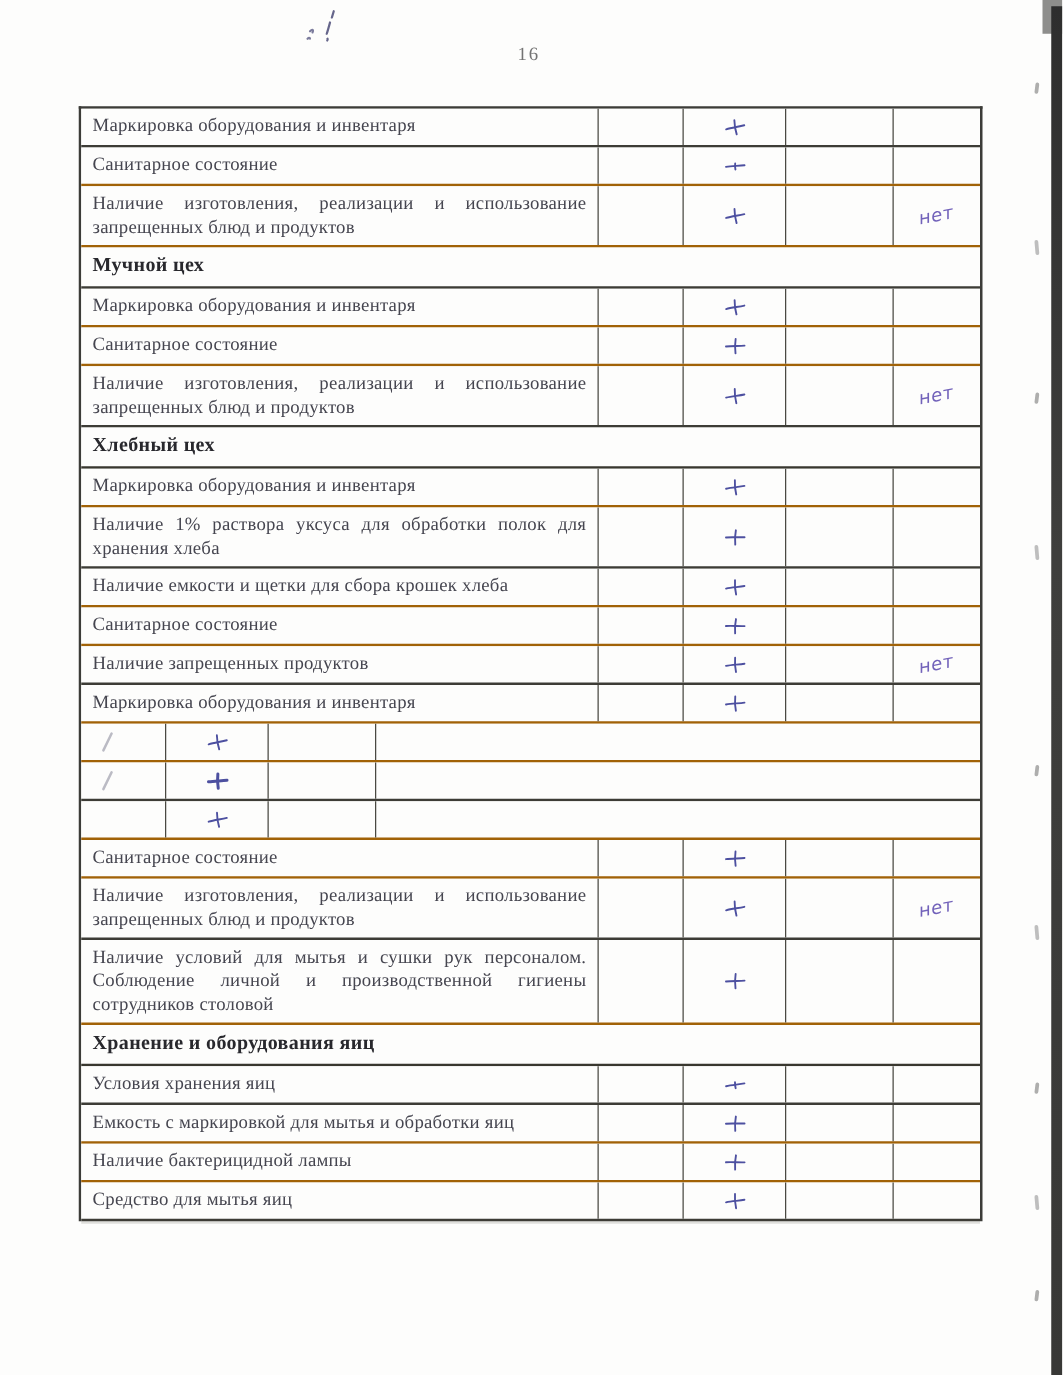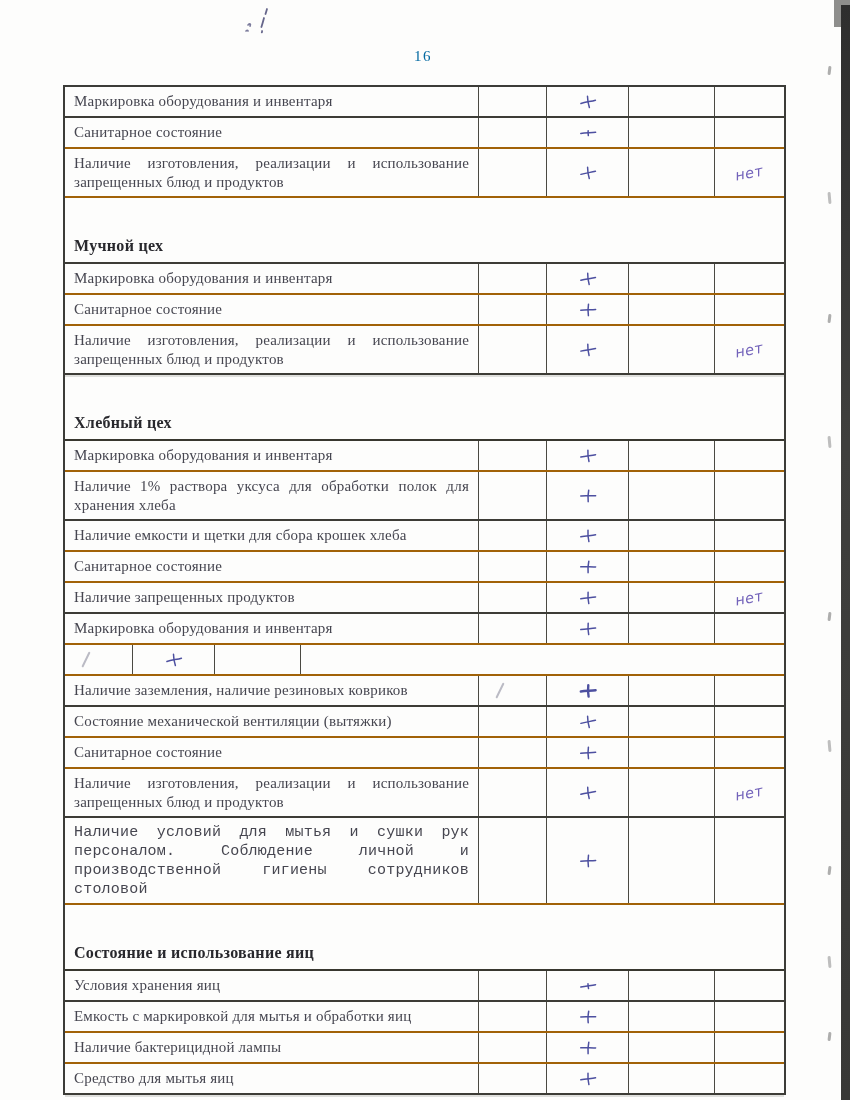--- a/index.html
+++ b/index.html
@@ -12,41 +12,41 @@
   .edge-strip { position:absolute; right:0; top:5px; width:9px; height:1095px;
     background:linear-gradient(180deg,#2e2e2e,#3f3f3d 40%,#383836); }
   .edge-cap { position:absolute; right:0; top:0; width:16px; height:27px;
     background:#7a7a78; opacity:.85; }
   .mm { position:absolute; left:828px; width:2.5px; height:9px;
     background:#8b8b8b; opacity:.7; border-radius:2px; transform:rotate(7deg); }
   .mm.alt { height:12px; opacity:.55; transform:rotate(-5deg); }
 
   .pen-marks { position:absolute; left:238px; top:4px; }
 
-  .pagenum { position:absolute; left:414px; top:48px; font-size:15px;
-    color:#0369a1; letter-spacing:1.5px; }
+  .pagenum { position:absolute; left:414px; top:36px; font-size:15px;
+    color:#737373; letter-spacing:1.5px; }
 
   
   .tbl { position:absolute; left:63px; top:85px; width:723px;
     border:2px solid #3c3c38; border-bottom:none; box-sizing:border-box; }
   .row { display:flex; align-items:stretch; border-bottom:2px solid #a16207;
     box-sizing:border-box; background:#fdfdfc; }
   .row:nth-child(3n+1) { border-bottom-color:#3d3c36; box-shadow:0 2px 0 rgba(90,90,78,.18); }
   .h-s { min-height:31px; }
   .h-m { min-height:46px; }
-  .h-l { min-height:64px;font-family:Liberation Mono, monospace; }
+  .h-l { min-height:64px; }
   .c { box-sizing:border-box; border-right:1.6px solid #4a4942; }
   .c:last-child { border-right:none; }
   .c1 { width:414px; padding:5px 9px 4px 9px; text-align:justify;
     font-size:15px; line-height:19px; color:#464650; letter-spacing:.2px; }
   .c2 { width:68px; position:relative; }
   .c3 { width:82px; display:flex; align-items:center; justify-content:center; }
   .c4 { width:86px; }
   .c5 { flex:1; display:flex; align-items:center; justify-content:center; }
-  .sec-row { min-height:33px; border-bottom:2.4px solid #38372f;margin-top:33px; }
+  .sec-row { min-height:33px; border-bottom:2.4px solid #38372f; }
   .sec-label { padding:6px 9px 4px 9px; font-weight:bold; font-size:16px;
     color:#28282d; letter-spacing:.3px; width:100%; }
   .mark { display:block; }
   .note { color:#7262ba; font-style:italic; font-size:14.5px; font-weight:500;
     font-family:"DejaVu Sans", sans-serif; transform:rotate(-11deg);
     letter-spacing:.5px; }
   .pencil { position:absolute; left:20px; top:6px; width:1.8px; height:17px;
     background:rgba(96,96,120,.42); transform:rotate(26deg); border-radius:1px; }
 </style>
 </head>
@@ -227,35 +227,33 @@
         <div class="c c3">
           <svg class="mark" width="20" height="18" viewBox="0 0 20 18" style="transform:rotate(-7deg)">
             <path d="M2.8 9.6 C7.5 8.7, 13 8.8, 17.6 8.1" stroke="#4d50a0" stroke-width="1.5" fill="none" stroke-linecap="round"></path>
             <path d="M10.2 3.2 C9.8 7, 10 11, 10.7 14.6" stroke="#4d50a0" stroke-width="1.5" fill="none" stroke-linecap="round"></path>
           </svg>
         </div>
         <div class="c c4"></div>
         <div class="c c5"></div>
       </div>
       <div class="row item h-s">
-        <div class="c c1">Наличие заземления, наличие резиновых ковриков</div>
         <div class="c c2">
           <div class="pencil"></div>
         </div>
         <div class="c c3">
           <svg class="mark" width="20" height="18" viewBox="0 0 20 18" style="transform:rotate(1deg)">
             <path d="M2.8 9.6 C7.5 8.7, 13 8.8, 17.6 8.1" stroke="#4d50a0" stroke-width="2.4" fill="none" stroke-linecap="round"></path>
             <path d="M10.2 3.2 C9.8 7, 10 11, 10.7 14.6" stroke="#4d50a0" stroke-width="2.4" fill="none" stroke-linecap="round"></path>
           </svg>
         </div>
         <div class="c c4"></div>
         <div class="c c5"></div>
       </div>
       <div class="row item h-s">
-        <div class="c c1">Состояние механической вентиляции (вытяжки)</div>
         <div class="c c2"></div>
         <div class="c c3">
           <svg class="mark" width="20" height="18" viewBox="0 0 20 18" style="transform:rotate(-6deg)">
             <path d="M2.8 9.6 C7.5 8.7, 13 8.8, 17.6 8.1" stroke="#4d50a0" stroke-width="1.5" fill="none" stroke-linecap="round"></path>
             <path d="M10.2 3.2 C9.8 7, 10 11, 10.7 14.6" stroke="#4d50a0" stroke-width="1.5" fill="none" stroke-linecap="round"></path>
           </svg>
         </div>
         <div class="c c4"></div>
         <div class="c c5"></div>
       </div>
@@ -291,21 +289,21 @@
         <div class="c c3">
           <svg class="mark" width="20" height="18" viewBox="0 0 20 18" style="transform:rotate(3deg)">
             <path d="M2.8 9.6 C7.5 8.7, 13 8.8, 17.6 8.1" stroke="#4d50a0" stroke-width="1.5" fill="none" stroke-linecap="round"></path>
             <path d="M10.2 3.2 C9.8 7, 10 11, 10.7 14.6" stroke="#4d50a0" stroke-width="1.5" fill="none" stroke-linecap="round"></path>
           </svg>
         </div>
         <div class="c c4"></div>
         <div class="c c5"></div>
       </div>
       <div class="row sec-row">
-        <div class="sec-label">Состояние и использование яиц</div>
+        <div class="sec-label">Хранение и оборудования яиц</div>
       </div>
       <div class="row item h-s">
         <div class="c c1">Условия хранения яиц</div>
         <div class="c c2"></div>
         <div class="c c3">
           <svg class="mark" width="20" height="18" viewBox="0 0 20 18" style="transform:rotate(-3deg)">
             <path d="M2.8 9.6 C7.5 8.7, 13 8.8, 17.6 8.1" stroke="#4d50a0" stroke-width="1.5" fill="none" stroke-linecap="round"></path>
             <path d="M10.1 6.8 C10 8.4, 10.1 10.2, 10.4 11.6" stroke="#4d50a0" stroke-width="1.5" fill="none" stroke-linecap="round"></path>
           </svg>
         </div>

